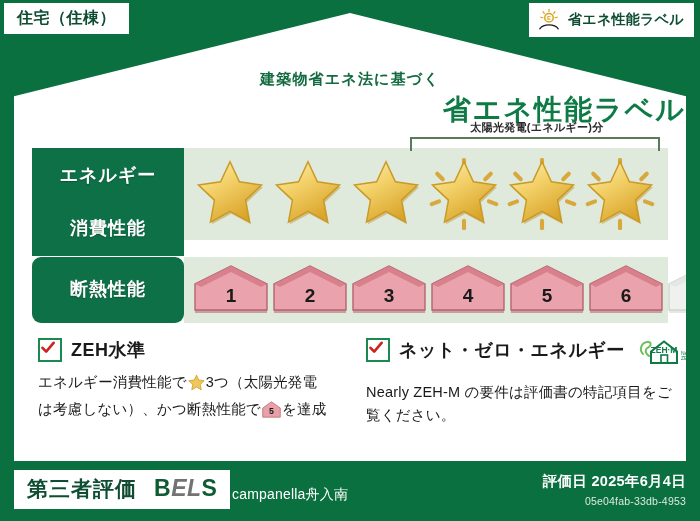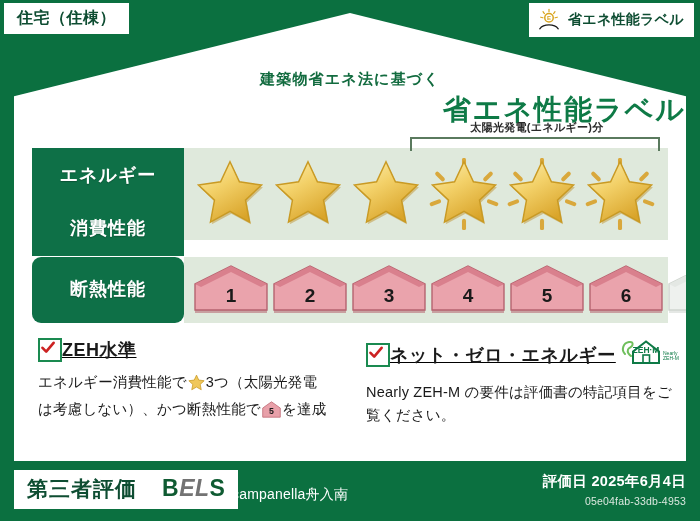--- a/index.html
+++ b/index.html
@@ -102,42 +102,42 @@
     position:absolute;left:0;right:0;top:21px;text-align:center;
     font-size:19px;font-weight:bold;color:#1a1a1a;
     pointer-events:none;
   }
   .house-num.off{color:#c9cfc9;}
 
   
   .stmt{position:absolute;top:325px;}
   #stmt-left{left:24px;width:318px;}
   #stmt-right{left:352px;width:306px;}
-  .stmt-head{display:flex;align-items:center;text-decoration:underline;}
+  .stmt-head{display:flex;align-items:flex-start;gap:9px;}
   .chk{
     width:20px;height:20px;border:2px solid #1a8a50;background:#fff;
     position:relative;flex:none;
   }
   .chk svg{position:absolute;left:1px;top:1px;}
   .stmt-title{
     font-size:18px;font-weight:bold;color:#1a1a1a;letter-spacing:0.5px;
     white-space:nowrap;
   }
   .zehm-logo{margin-left:4px;flex:none;}
   .stmt-body{
     margin-top:9px;font-size:14.5px;color:#1a1a1a;line-height:1.62;
     letter-spacing:0.2px;
   }
   .inline-ic{display:inline-block;vertical-align:-4px;margin:0 1px;}
 
   
   .bels-box{
     position:absolute;left:14px;bottom:12px;
     background:#ffffff;padding:5px 13px 6px 13px;
-    display:flex;align-items:baseline;gap:25px;z-index:5;
+    display:flex;align-items:baseline;gap:17px;z-index:5;
   }
   .bels-jp{font-size:21px;font-weight:bold;color:#0e4d32;letter-spacing:1px;}
   .bels-en{font-size:23px;font-weight:bold;letter-spacing:0.5px;}
   .bels-en .d{color:#0f5b32;}
   .bels-en .l{color:#737373;font-style:italic;}
   .bldg-name{
     position:absolute;left:232px;bottom:17px;
     font-size:14px;color:#ffffff;letter-spacing:0.2px;z-index:5;
   }
   .eval-date{

